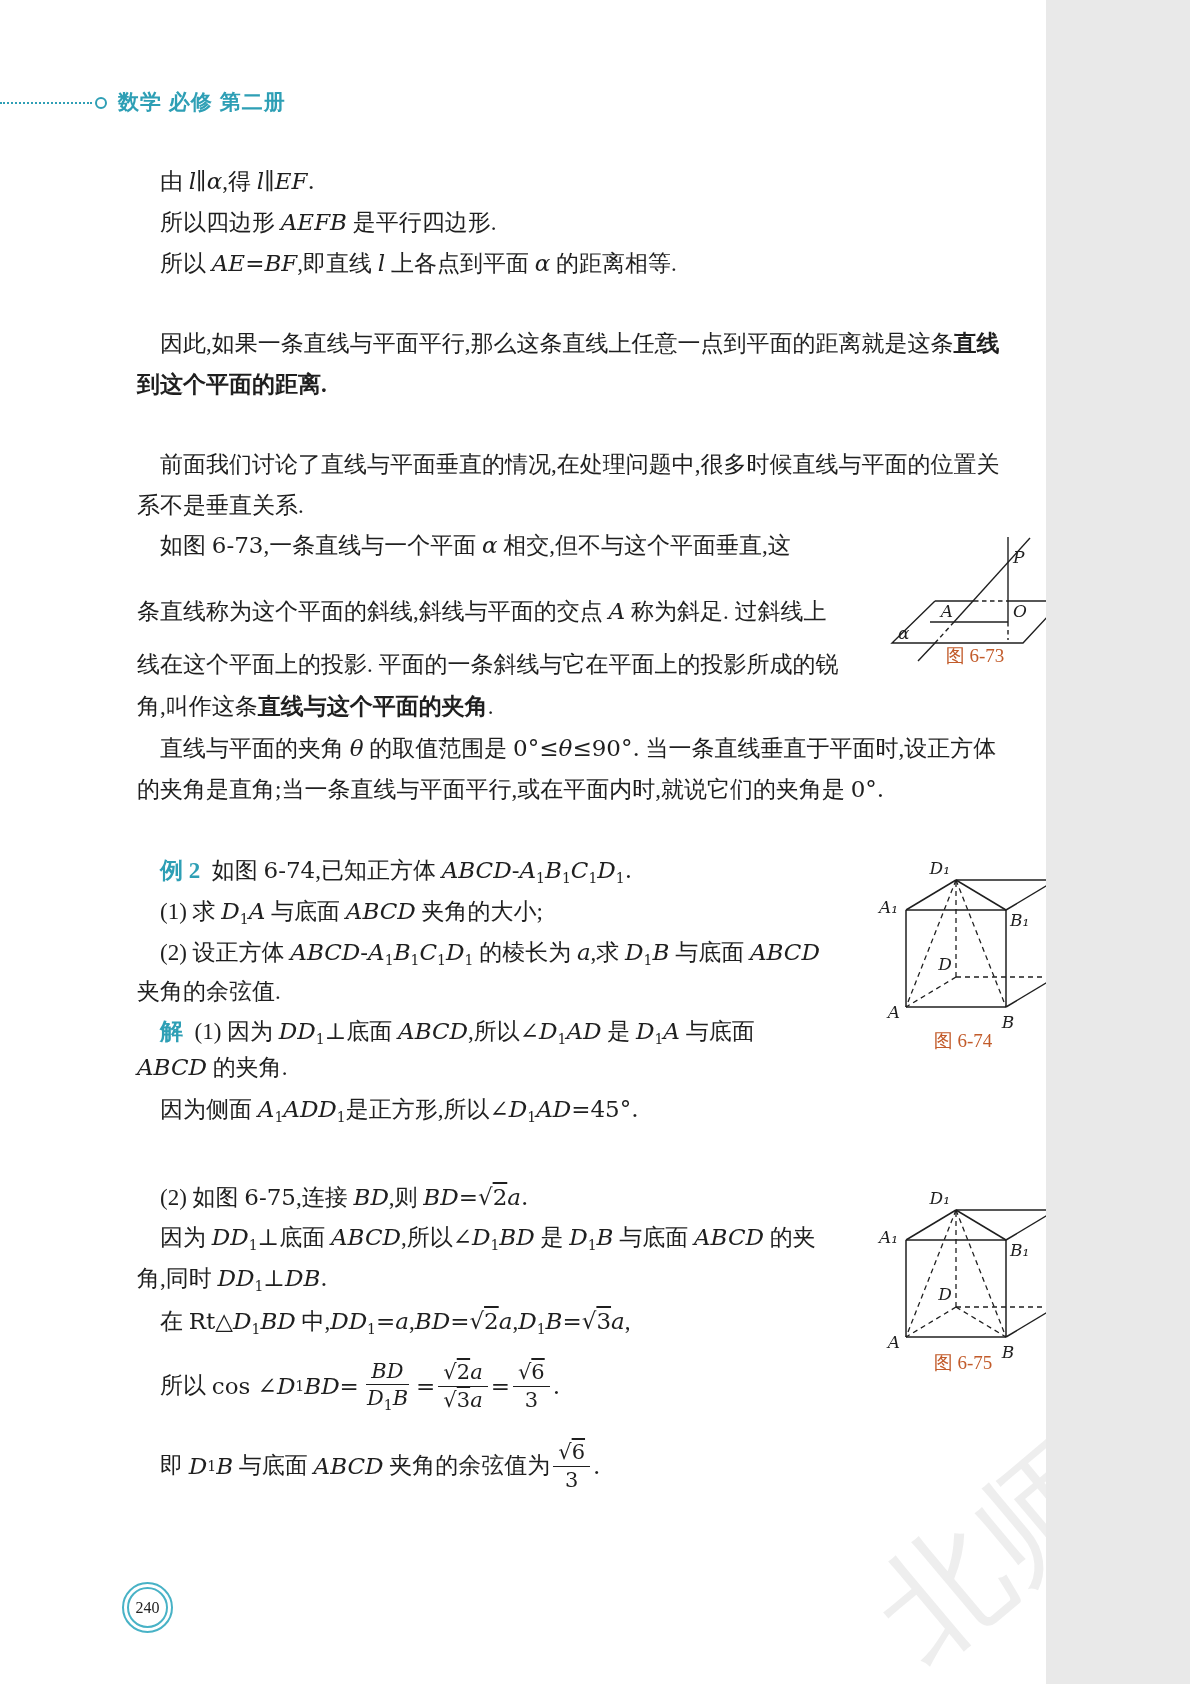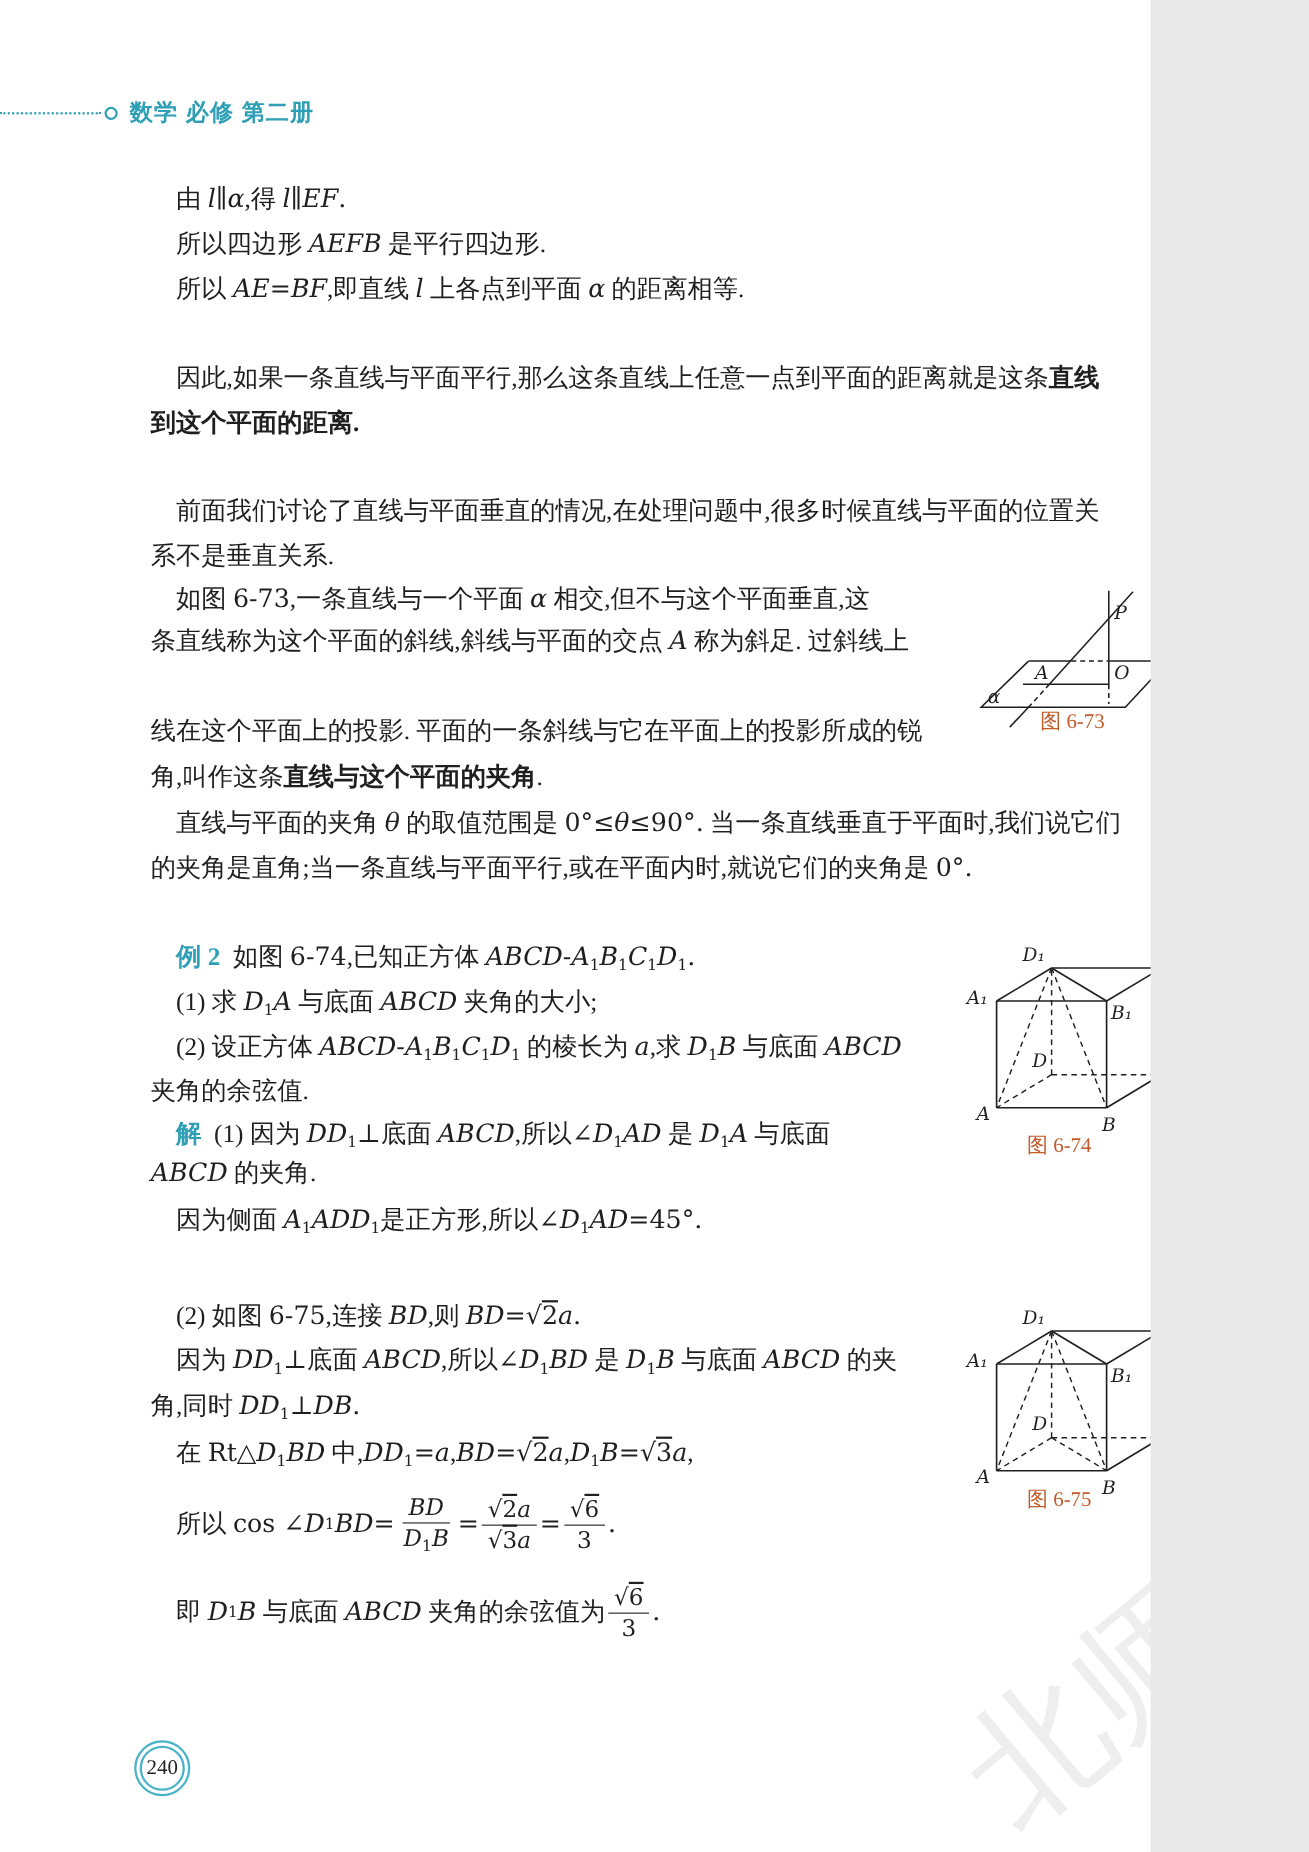--- a/index.html
+++ b/index.html
@@ -25,21 +25,21 @@
         margin:0 3px;font-size:21px;line-height:1.15;font-family:"DejaVu Serif",serif;}
   .frac .num{padding:0 5px 1px;border-bottom:1.5px solid #1f1f1f;}
   .frac .den{padding:1px 5px 0;}
   
   .fig{position:absolute;}
   .fig-caption{position:absolute;width:150px;text-align:center;font-size:19px;color:#c25b2a;white-space:pre;}
   svg text{font-family:"DejaVu Serif",serif;font-style:italic;font-size:17px;fill:#1f1f1f;}
   
   .badge{position:absolute;left:122px;top:1582px;width:47px;height:47px;border:2px solid #48b2c6;border-radius:50%;}
   .badge-inner{position:absolute;inset:3px;border:2px solid #48b2c6;border-radius:50%;
-               display:flex;align-items:center;justify-content:center;font-size:19px;color:#222;}
+               display:flex;align-items:center;justify-content:center;font-size:16px;color:#222;}
   
   .watermark{position:absolute;left:855px;top:1585px;font-size:125px;line-height:1;white-space:nowrap;
              color:rgba(40,40,40,0.08);transform:rotate(-40deg);transform-origin:0 0;
              font-family:"DejaVu Serif",serif;pointer-events:none;}
 </style>
 </head>
 <body>
 
 <div class="page">
 
@@ -48,24 +48,24 @@
   <div class="hdr-title">数学 必修 第二册</div>
 
   <div class="line" style="left:160px;top:166px"><span class="">由 </span><span class="m">l</span><span class="mr">∥</span><span class="m">α</span><span class="">,得 </span><span class="m">l</span><span class="mr">∥</span><span class="m">EF</span><span class="mr">.</span></div>
   <div class="line" style="left:160px;top:207px"><span class="">所以四边形 </span><span class="m">AEFB</span><span class=""> 是平行四边形.</span></div>
   <div class="line" style="left:160px;top:248px"><span class="">所以 </span><span class="m">AE</span><span class="mr">=</span><span class="m">BF</span><span class="">,即直线 </span><span class="m">l</span><span class=""> 上各点到平面 </span><span class="m">α</span><span class=""> 的距离相等.</span></div>
   <div class="line" style="left:160px;top:329px"><span class="">因此,如果一条直线与平面平行,那么这条直线上任意一点到平面的距离就是这条</span><span class="cb">直线</span></div>
   <div class="line" style="left:137px;top:370px"><span class="cb">到这个平面的距离.</span></div>
   <div class="line" style="left:160px;top:450px"><span class="">前面我们讨论了直线与平面垂直的情况,在处理问题中,很多时候直线与平面的位置关</span></div>
   <div class="line" style="left:137px;top:491px"><span class="">系不是垂直关系.</span></div>
   <div class="line" style="left:160px;top:530px"><span class="">如图 </span><span class="mr">6-73</span><span class="">,一条直线与一个平面 </span><span class="m">α</span><span class=""> 相交,但不与这个平面垂直,这</span></div>
-  <div class="line" style="left:137px;top:568px"><span class="">条直线称为这个平面的斜线,斜线与平面的交点 </span><span class="m">A</span><span class=""> 称为斜足. 过斜线上</span></div>
+  <div class="line" style="left:137px;top:596px"><span class="">条直线称为这个平面的斜线,斜线与平面的交点 </span><span class="m">A</span><span class=""> 称为斜足. 过斜线上</span></div>
   <div class="line" style="left:137px;top:650px"><span class="">线在这个平面上的投影. 平面的一条斜线与它在平面上的投影所成的锐</span></div>
   <div class="line" style="left:137px;top:692px"><span class="">角,叫作这条</span><span class="cb">直线与这个平面的夹角</span><span class="">.</span></div>
-  <div class="line" style="left:160px;top:733px"><span class="">直线与平面的夹角 </span><span class="m">θ</span><span class=""> 的取值范围是 </span><span class="mr">0°≤</span><span class="m">θ</span><span class="mr">≤90°.</span><span class=""> 当一条直线垂直于平面时,我们说它们</span></div>
+  <div class="line" style="left:160px;top:733px"><span class="">直线与平面的夹角 </span><span class="m">θ</span><span class=""> 的取值范围是 </span><span class="mr">0°≤</span><span class="m">θ</span><span class="mr">≤90°.</span><span class=""> 当一条直线垂直于平面时,设正方体</span></div>
   <div class="line" style="left:137px;top:774px"><span class="">的夹角是直角;当一条直线与平面平行,或在平面内时,就说它们的夹角是 </span><span class="mr">0°.</span></div>
   <div class="line" style="left:160px;top:855px"><span class="teal">例 2</span><span class="">  如图 </span><span class="mr">6-74</span><span class="">,已知正方体 </span><span class="m">ABCD</span><span class="mr">-</span><span class="m">A</span><span class="sub">1</span><span class="m">B</span><span class="sub">1</span><span class="m">C</span><span class="sub">1</span><span class="m">D</span><span class="sub">1</span><span class="mr">.</span></div>
   <div class="line" style="left:160px;top:896px"><span class="">(1) 求 </span><span class="m">D</span><span class="sub">1</span><span class="m">A</span><span class=""> 与底面 </span><span class="m">ABCD</span><span class=""> 夹角的大小;</span></div>
   <div class="line" style="left:160px;top:937px"><span class="">(2) 设正方体 </span><span class="m">ABCD</span><span class="mr">-</span><span class="m">A</span><span class="sub">1</span><span class="m">B</span><span class="sub">1</span><span class="m">C</span><span class="sub">1</span><span class="m">D</span><span class="sub">1</span><span class=""> 的棱长为 </span><span class="m">a</span><span class="">,求 </span><span class="m">D</span><span class="sub">1</span><span class="m">B</span><span class=""> 与底面 </span><span class="m">ABCD</span></div>
   <div class="line" style="left:137px;top:977px"><span class="">夹角的余弦值.</span></div>
   <div class="line" style="left:160px;top:1016px"><span class="teal">解</span><span class="">  (1) 因为 </span><span class="m">DD</span><span class="sub">1</span><span class="mr">⊥</span><span class="">底面 </span><span class="m">ABCD</span><span class="">,所以</span><span class="mr">∠</span><span class="m">D</span><span class="sub">1</span><span class="m">AD</span><span class=""> 是 </span><span class="m">D</span><span class="sub">1</span><span class="m">A</span><span class=""> 与底面</span></div>
   <div class="line" style="left:137px;top:1052px"><span class="m">ABCD</span><span class=""> 的夹角.</span></div>
   <div class="line" style="left:160px;top:1094px"><span class="">因为侧面 </span><span class="m">A</span><span class="sub">1</span><span class="m">ADD</span><span class="sub">1</span><span class="">是正方形,所以</span><span class="mr">∠</span><span class="m">D</span><span class="sub">1</span><span class="m">AD</span><span class="mr">=45°.</span></div>
   <div class="line" style="left:160px;top:1182px"><span class="">(2) 如图 </span><span class="mr">6-75</span><span class="">,连接 </span><span class="m">BD</span><span class="">,则 </span><span class="m">BD</span><span class="mr">=</span><span class="radw"><span class="radsign">√</span><span class="radbody">2</span></span><span class="m">a</span><span class="mr">.</span></div>
   <div class="line" style="left:160px;top:1222px"><span class="">因为 </span><span class="m">DD</span><span class="sub">1</span><span class="mr">⊥</span><span class="">底面 </span><span class="m">ABCD</span><span class="">,所以</span><span class="mr">∠</span><span class="m">D</span><span class="sub">1</span><span class="m">BD</span><span class=""> 是 </span><span class="m">D</span><span class="sub">1</span><span class="m">B</span><span class=""> 与底面 </span><span class="m">ABCD</span><span class=""> 的夹</span></div>

